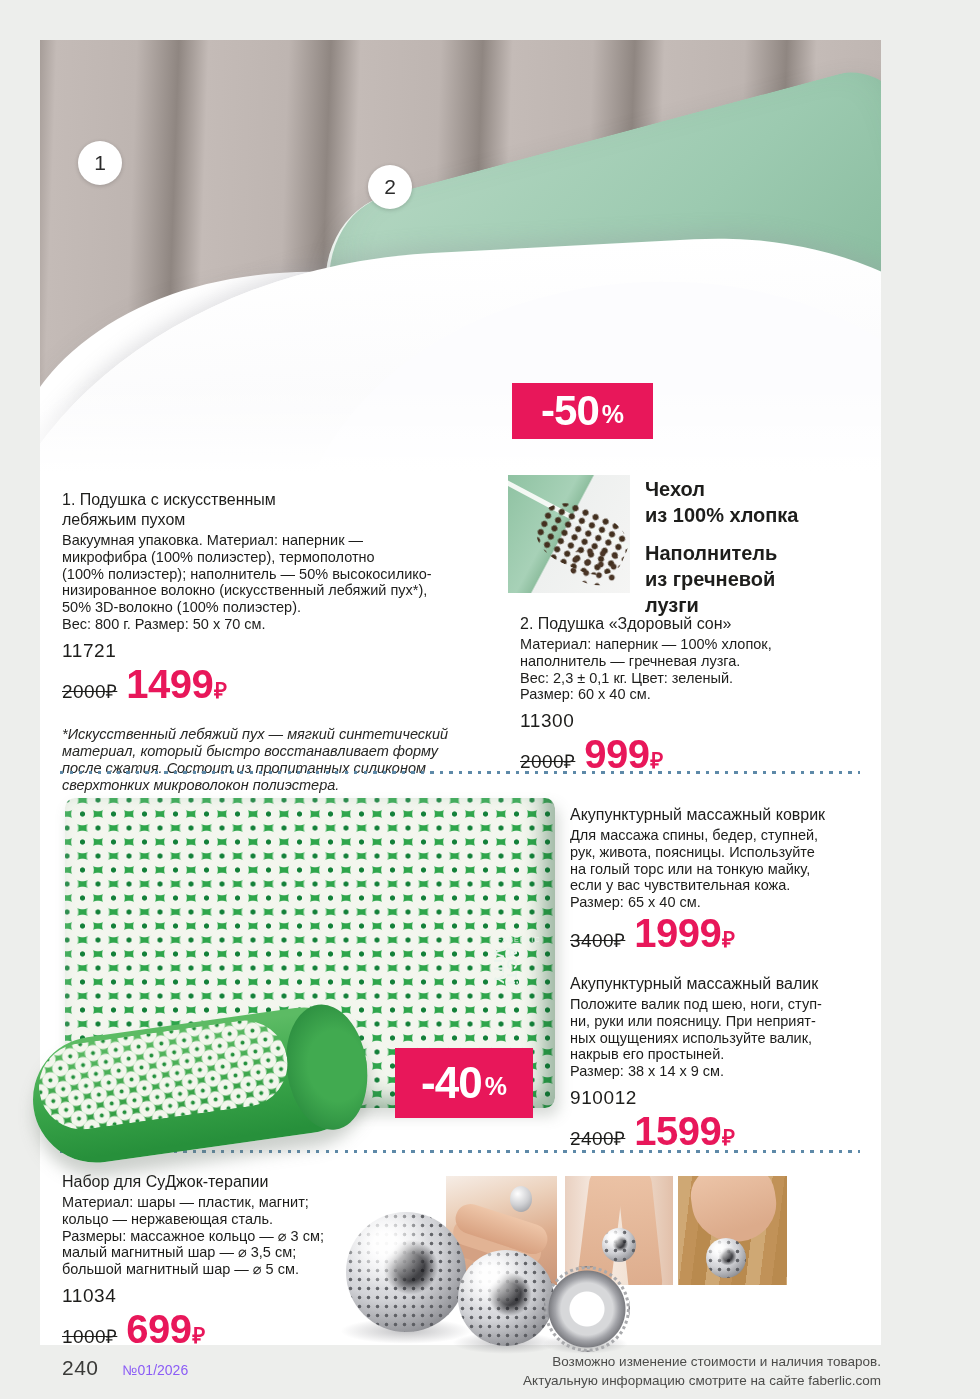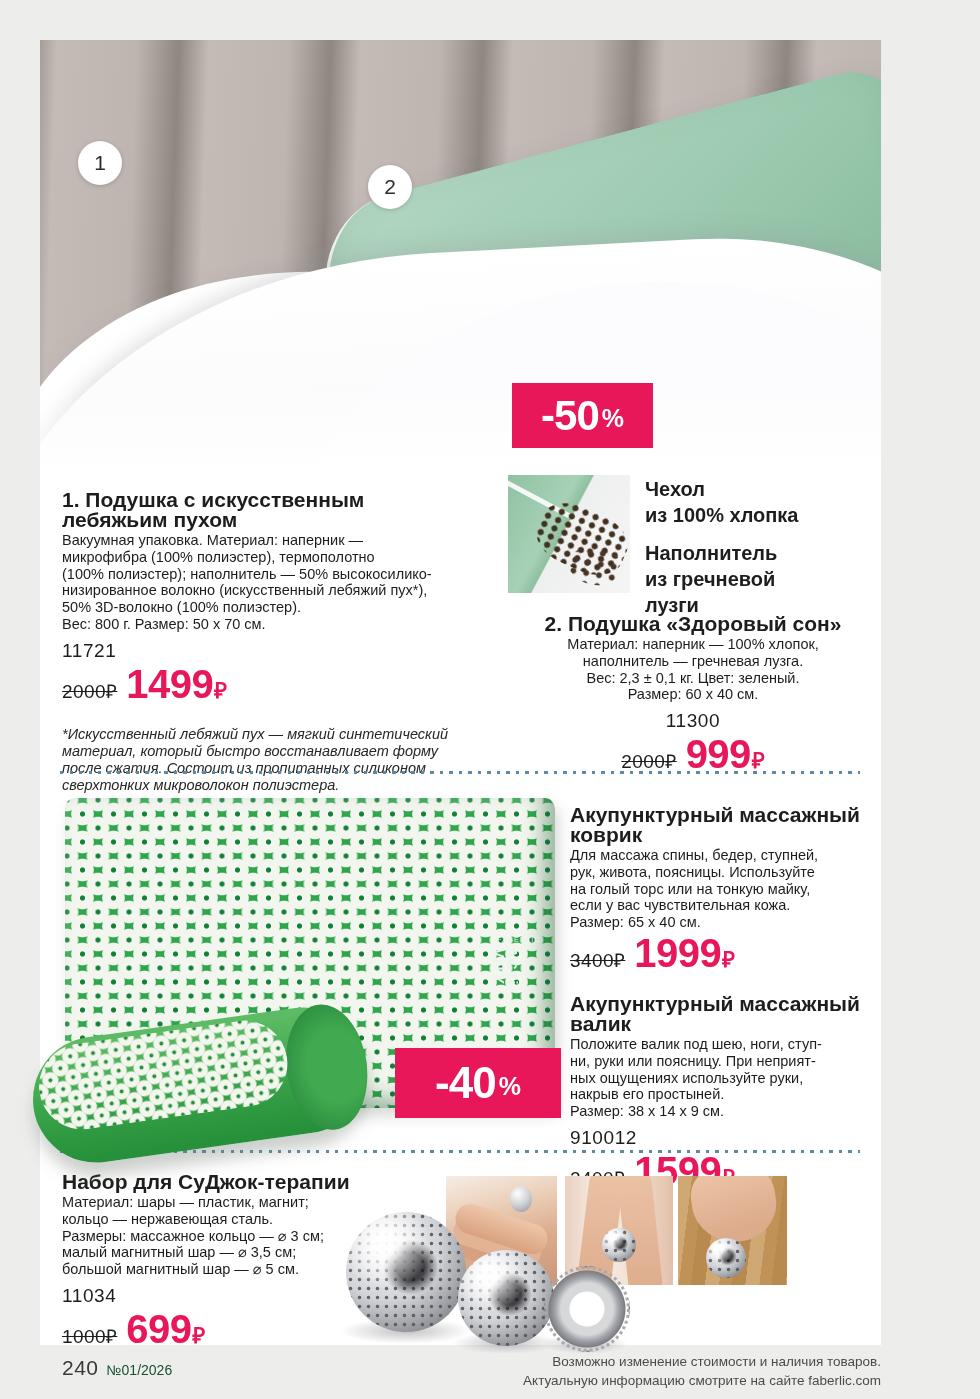--- a/index.html
+++ b/index.html
@@ -28,35 +28,35 @@
   .sheets2{position:absolute;right:-120px;bottom:-120px;width:700px;height:320px;
     border-radius:55% 45% 0 0/95% 70% 0 0;background:#fcfcfe;transform:rotate(4deg);}
   .fade{position:absolute;left:0;bottom:0;width:100%;height:100px;background:linear-gradient(rgba(255,255,255,0),#ffffff 92%);}
   .marker{position:absolute;width:44px;height:44px;border-radius:50%;background:#ffffff;color:#2b2b2b;
     font-size:21px;display:flex;align-items:center;justify-content:center;box-shadow:0 1px 4px rgba(0,0,0,.18);}
   #m1{left:38px;top:101px;} #m2{left:328px;top:125px;}
 
   .badge{position:absolute;background:#e8175a;color:#ffffff;font-weight:bold;
     display:flex;align-items:center;justify-content:center;letter-spacing:-1px;}
   .badge .pct{font-size:25px;font-weight:bold;margin-left:3px;margin-top:6px;letter-spacing:0;}
-  #b50{left:472px;top:343px;width:141px;height:65px;font-size:42px;z-index:5;}
-  #b40{left:355px;top:1008px;width:166px;height:70px;font-size:44px;z-index:7;}
+  #b50{left:472px;top:343px;width:141px;height:56px;font-size:42px;z-index:5;}
+  #b40{left:355px;top:1008px;width:138px;height:70px;font-size:44px;z-index:7;}
 
   
   .col{position:absolute;}
-  .h{font-weight:bold;font-size:21px;line-height:20px;}
+  .h{font-weight:normal;font-size:16px;line-height:20px;}
   .b{font-size:14.5px;line-height:16.8px;margin-top:2px;}
   .art{font-size:19px;margin-top:7px;letter-spacing:.6px;}
   .prices{margin-top:0;line-height:44px;white-space:nowrap;}
   .old{font-size:19px;text-decoration:line-through;letter-spacing:.4px;}
   .new{font-size:40px;font-weight:bold;color:#e8175a;margin-left:9px;letter-spacing:-.5px;}
   .cur{font-size:22px;font-weight:bold;color:#e8175a;margin-left:1px;}
   .note{font-style:italic;font-size:14.5px;line-height:17.2px;margin-top:11px;color:#262624;}
   #p1col{left:22px;top:450px;width:460px;}
-  #p2col{left:468px;top:574px;width:370px;text-align:center;}
+  #p2col{left:480px;top:574px;width:370px;}
   #matcol{left:530px;top:765px;width:310px;}
   .gap2{margin-top:10px;}
   #p5col{left:22px;top:1132px;width:340px;}
 
   
   #callout{left:605px;top:436px;}
   .callout{font-weight:bold;font-size:20px;line-height:26px;}
   .callout+.callout{margin-top:12px;}
 
   
@@ -140,21 +140,21 @@
     border:3px dotted #a9aaad;
     background:radial-gradient(circle,rgba(0,0,0,0) 0 15px,#ffffff 15px 17px,#d7d8da 18px 26px,#a2a3a8 32px,#7c7d82 38px,rgba(0,0,0,0) 39px);}
   .ballshadow{position:absolute;border-radius:50%;background:radial-gradient(ellipse,rgba(120,120,125,.45),rgba(120,120,125,0) 70%);}
   #sh1{left:-6px;top:112px;width:132px;height:26px;}
   #sh2{left:106px;top:126px;width:108px;height:22px;}
   #sh3{left:196px;top:128px;width:86px;height:20px;}
 
   
   .footer-left{position:absolute;left:62px;top:1356px;color:#3a3a38;}
   .pnum{font-size:21px;letter-spacing:.5px;}
-  .issue{font-size:14px;margin-left:8px;color:#14532d;}
+  .issue{font-size:14px;margin-left:24px;color:#8b5cf6;}
   .footer-right{position:absolute;right:99px;top:1352px;text-align:right;font-size:13.5px;line-height:19px;color:#4c4c4a;}
 </style>
 </head>
 <body>
 
 <div class="card">
 
   <div class="hero">
     <div class="headboard"></div>
     <div class="pillow-w2"></div>
@@ -257,21 +257,21 @@
       <div>если у вас чувствительная кожа.</div>
       <div>Размер: 65 х 40 см.</div>
     </div>
     <div class="prices">
       <span class="old">3400₽</span><span class="new">1999</span><span class="cur">₽</span>
     </div>
     <div class="h gap2">Акупунктурный массажный валик</div>
     <div class="b">
       <div>Положите валик под шею, ноги, ступ-</div>
       <div>ни, руки или поясницу. При неприят-</div>
-      <div>ных ощущениях используйте руки,</div>
+      <div>ных ощущениях используйте валик,</div>
       <div>накрыв его простыней.</div>
       <div>Размер: 38 х 14 х 9 см.</div>
     </div>
     <div class="art">910012</div>
     <div class="prices">
       <span class="old">2400₽</span><span class="new">1599</span><span class="cur">₽</span>
     </div>
   </div>
 
   <div class="dotline" id="sep2"></div>

